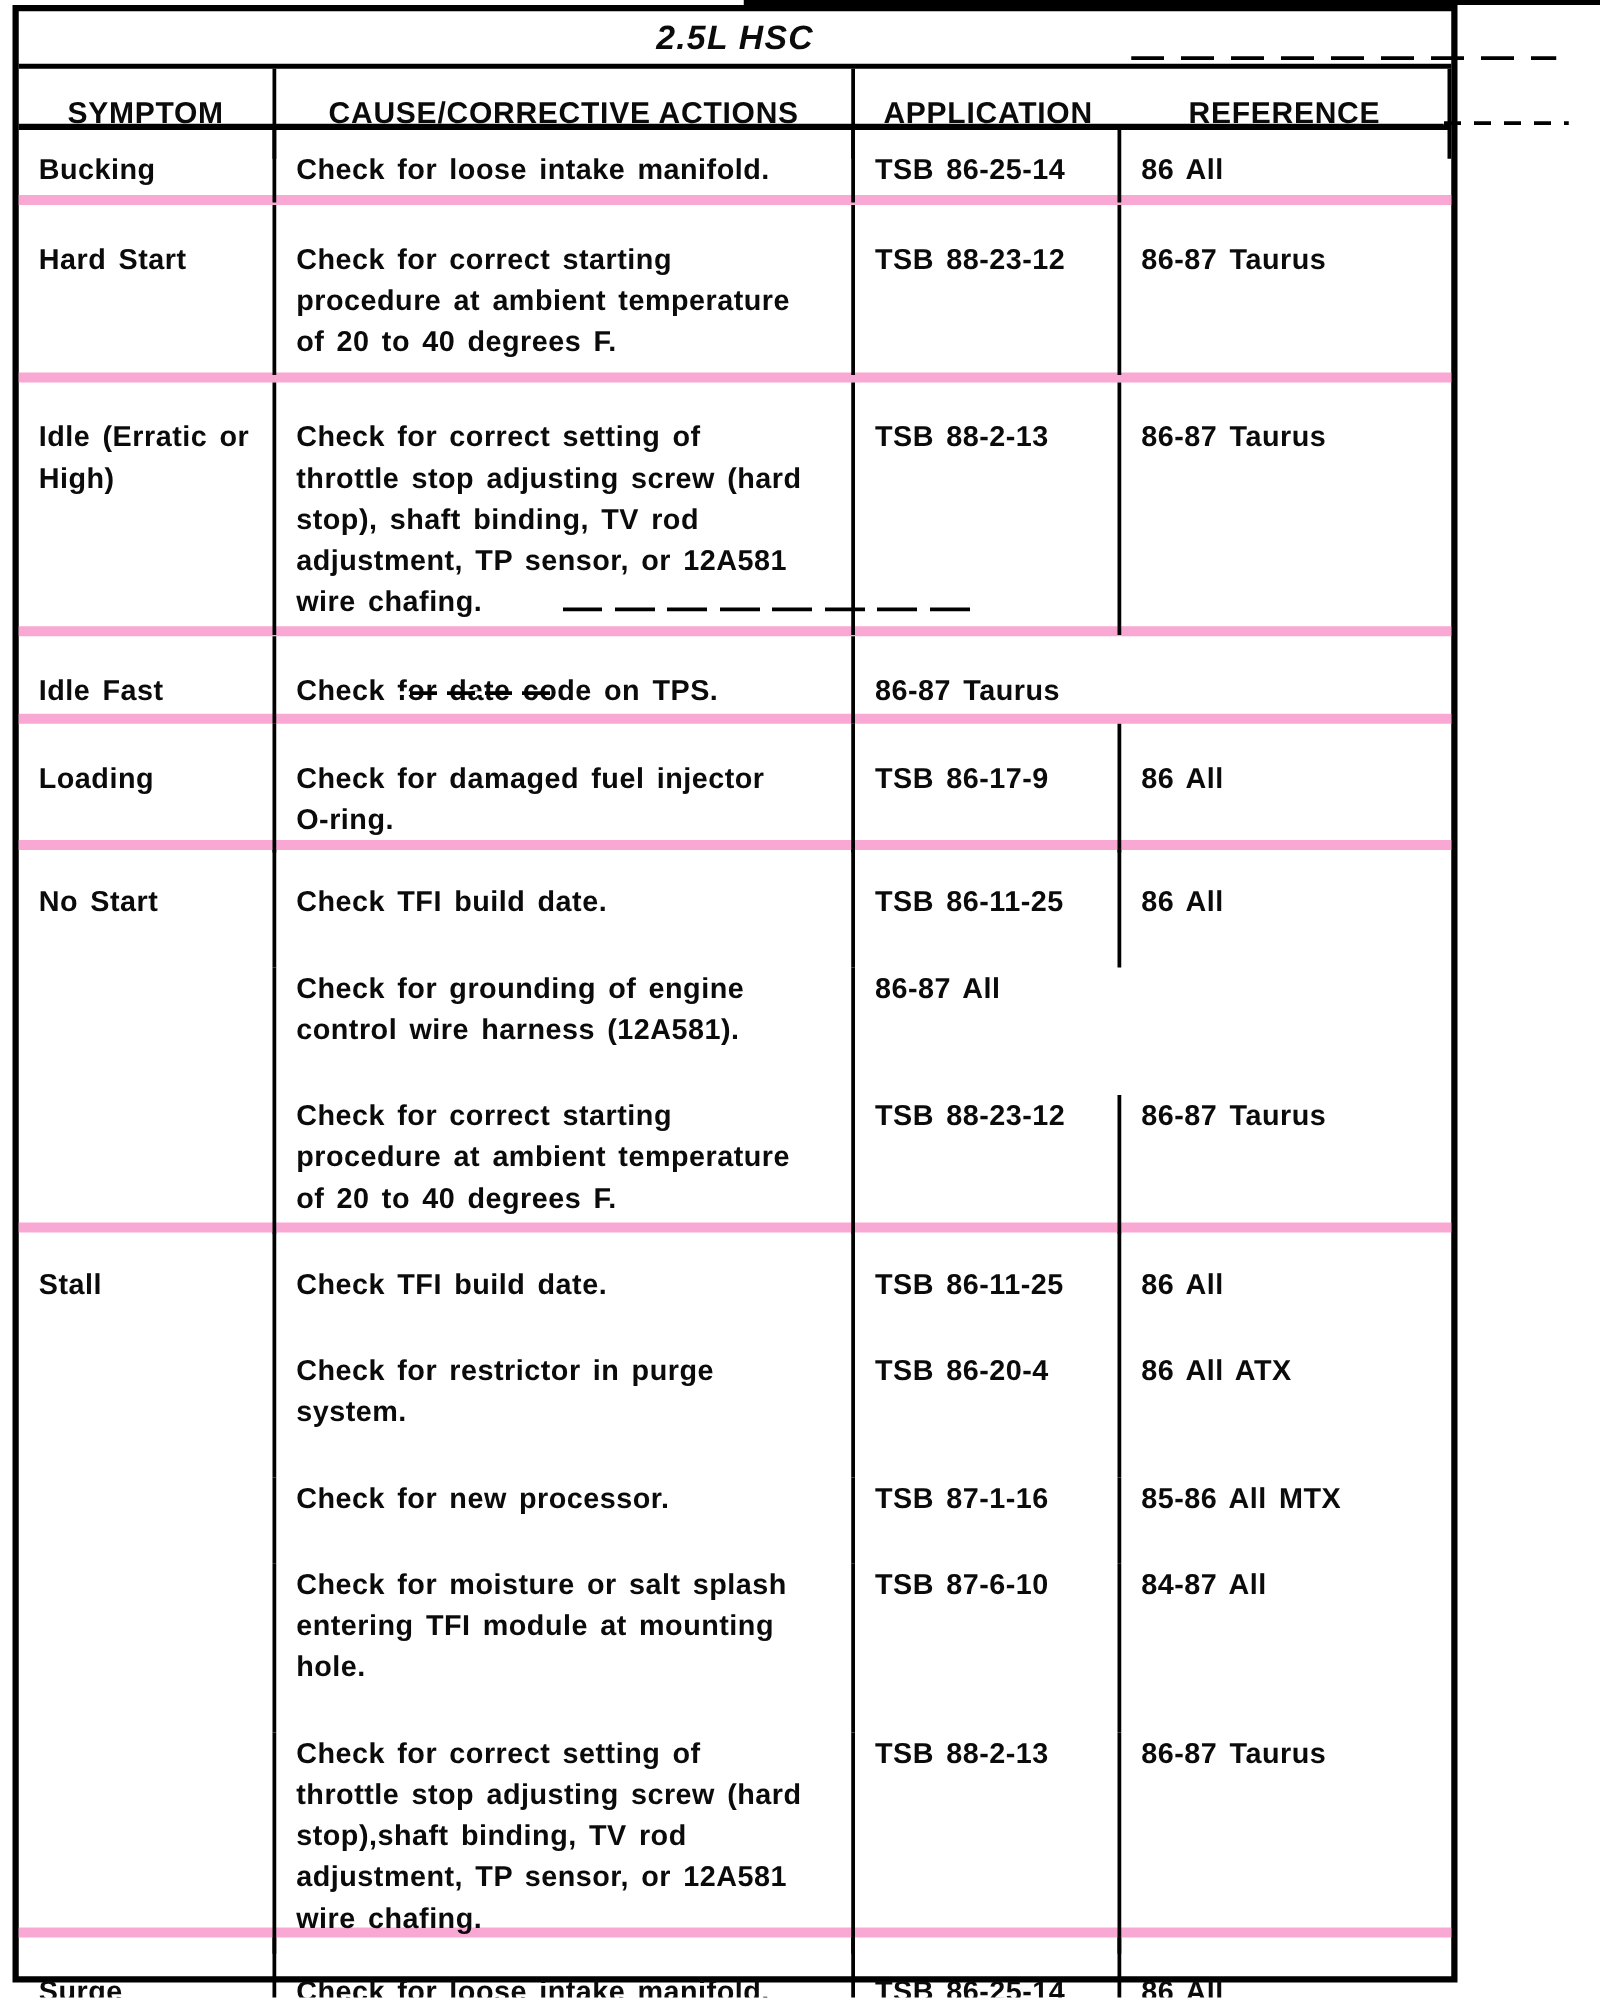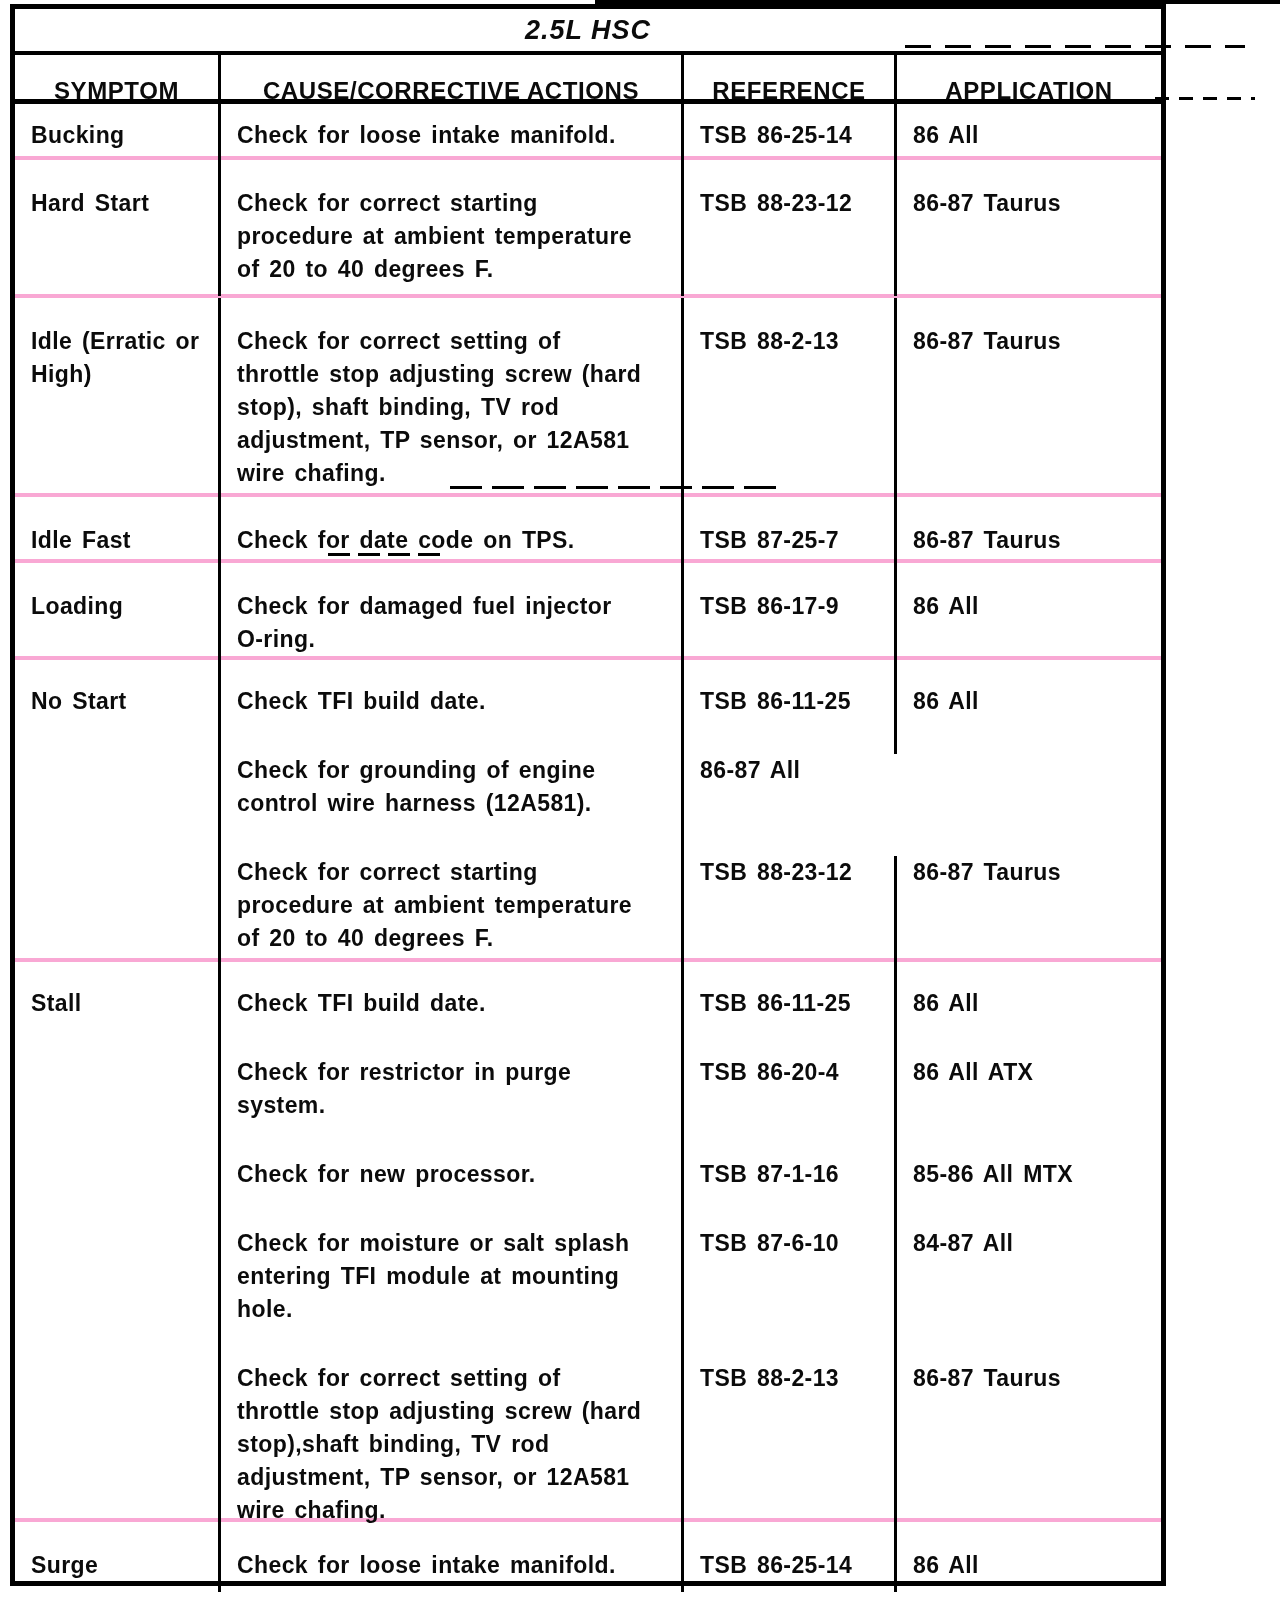--- a/index.html
+++ b/index.html
@@ -28,21 +28,21 @@
   .header-row{
     min-height:44px;border-bottom:5px solid #000;
   }
   .header-row .cell{
     display:flex;align-items:center;justify-content:center;
     font-size:24px;font-weight:bold;letter-spacing:0.6px;
     padding:22px 6px;
   }
   .cell{box-sizing:border-box;}
   .vline{border-right:3px solid #000;}
-  .row{border-bottom:4px solid #f9a8d4;}
+  .row{border-bottom:8px solid #f9a8d4;}
   .row:last-child{border-bottom:none;}
   .body-cell{
     font-size:23px;font-weight:bold;letter-spacing:0.4px;word-spacing:3px;
     line-height:33px;padding:15px 12px 10px 16px;
     white-space:pre-line;
   }
   .pt-md > .grid > .body-cell, .pt-md.grid > .body-cell{padding-top:27px;}
   .row-multi{display:flex;flex-direction:column;}
   .row-multi .entry-grid{border-bottom:none;}
   .entry-grid .body-cell{padding-bottom:36px;}
@@ -66,22 +66,22 @@
 
 <div class="scan-table">
 
   <div class="title-row">
     <span class="title">2.5L HSC</span>
   </div>
 
   <div class="grid header-row">
     <div class="cell vline">SYMPTOM</div>
     <div class="cell vline">CAUSE/CORRECTIVE ACTIONS</div>
+    <div class="cell">APPLICATION</div>
     <div class="cell vline">REFERENCE</div>
-    <div class="cell">APPLICATION</div>
   </div>
 
   <div class="grid row" style="min-height:52px;">
     <div class="cell vline body-cell">Bucking</div>
     <div class="cell vline body-cell">Check for loose intake manifold.</div>
     <div class="cell vline body-cell">TSB 86-25-14</div>
     <div class="cell body-cell">86 All</div>
   </div>
 
   <div class="grid row pt-md" style="min-height:134px;">
@@ -101,21 +101,20 @@
 stop), shaft binding, TV rod
 adjustment, TP sensor, or 12A581
 wire chafing.</div>
     <div class="cell vline body-cell">TSB 88-2-13</div>
     <div class="cell body-cell">86-87 Taurus</div>
   </div>
 
   <div class="grid row pt-md" style="min-height:62px;">
     <div class="cell vline body-cell">Idle Fast</div>
     <div class="cell vline body-cell">Check for date code on TPS.</div>
-    <div class="cell vline body-cell">TSB 87-25-7</div>
     <div class="cell body-cell">86-87 Taurus</div>
   </div>
 
   <div class="grid row pt-md" style="min-height:93px;">
     <div class="cell vline body-cell">Loading</div>
     <div class="cell vline body-cell">Check for damaged fuel injector
 O-ring.</div>
     <div class="cell vline body-cell">TSB 86-17-9</div>
     <div class="cell body-cell">86 All</div>
   </div>

